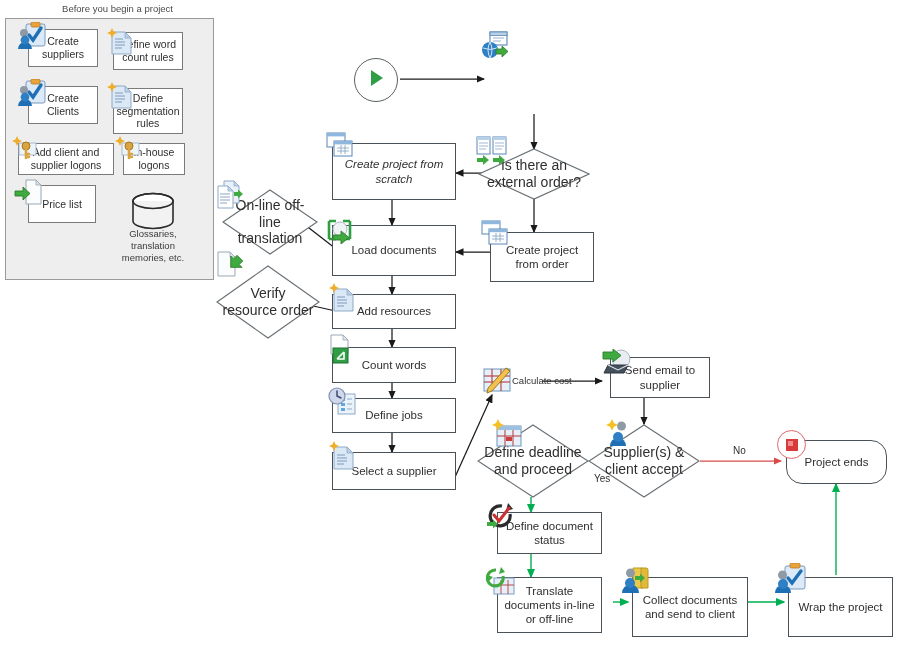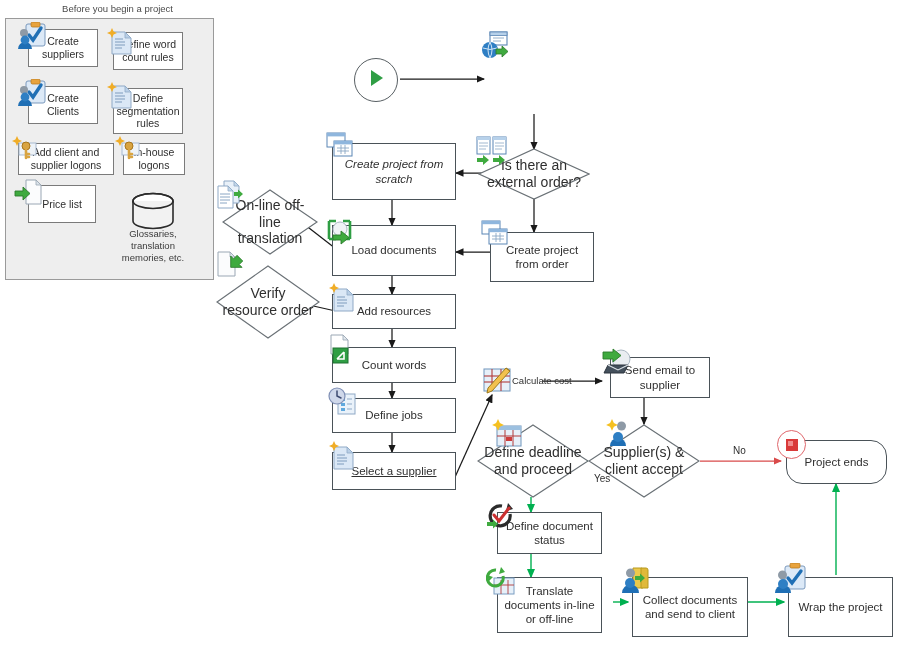--- a/index.html
+++ b/index.html
@@ -360,21 +360,21 @@
       <g stroke="#8fa9c6" stroke-width="1">
           <line x1="20" y1="13" x2="25" y2="13"></line>
           <line x1="20" y1="18" x2="25" y2="18"></line>
           <line x1="20" y1="23" x2="25" y2="23"></line>
         </g>
       <circle cx="10" cy="10" r="8" fill="#cfd8ea" stroke="#7f8fb5" stroke-width="1.2"></circle>
       <path d="M10,5 v5 l4,2" stroke="#3c4a70" stroke-width="1.5" fill="none" stroke-linecap="round"></path>
     </svg>
   </div>
 
-  <div class="node proc" style="left:332px;top:452px;width:124px;height:38px;text-decoration:underline;">Select a supplier</div>
+  <div class="node proc" style="left:332px;top:452px;width:124px;height:38px;">Select a supplier</div>
   <div class="icon" style="left:326px;top:439px;">
     <svg width="30" height="32" viewBox="0 0 30 32">
       <path d="M8,8 h13 l6,6 v16 h-19 z" fill="#dbe8f6" stroke="#8fa9c6" stroke-width="1"></path>
       <path d="M21,8 v6 h6 z" fill="#b9cfe6" stroke="#8fa9c6" stroke-width=".8"></path>
       <g stroke="#7e9cbd" stroke-width="1">
         <line x1="11" y1="16" x2="19" y2="16"></line>
           <line x1="11" y1="19" x2="21" y2="19"></line>
         <line x1="11" y1="22" x2="21" y2="22"></line>
           <line x1="11" y1="25" x2="18" y2="25"></line>
       </g>

